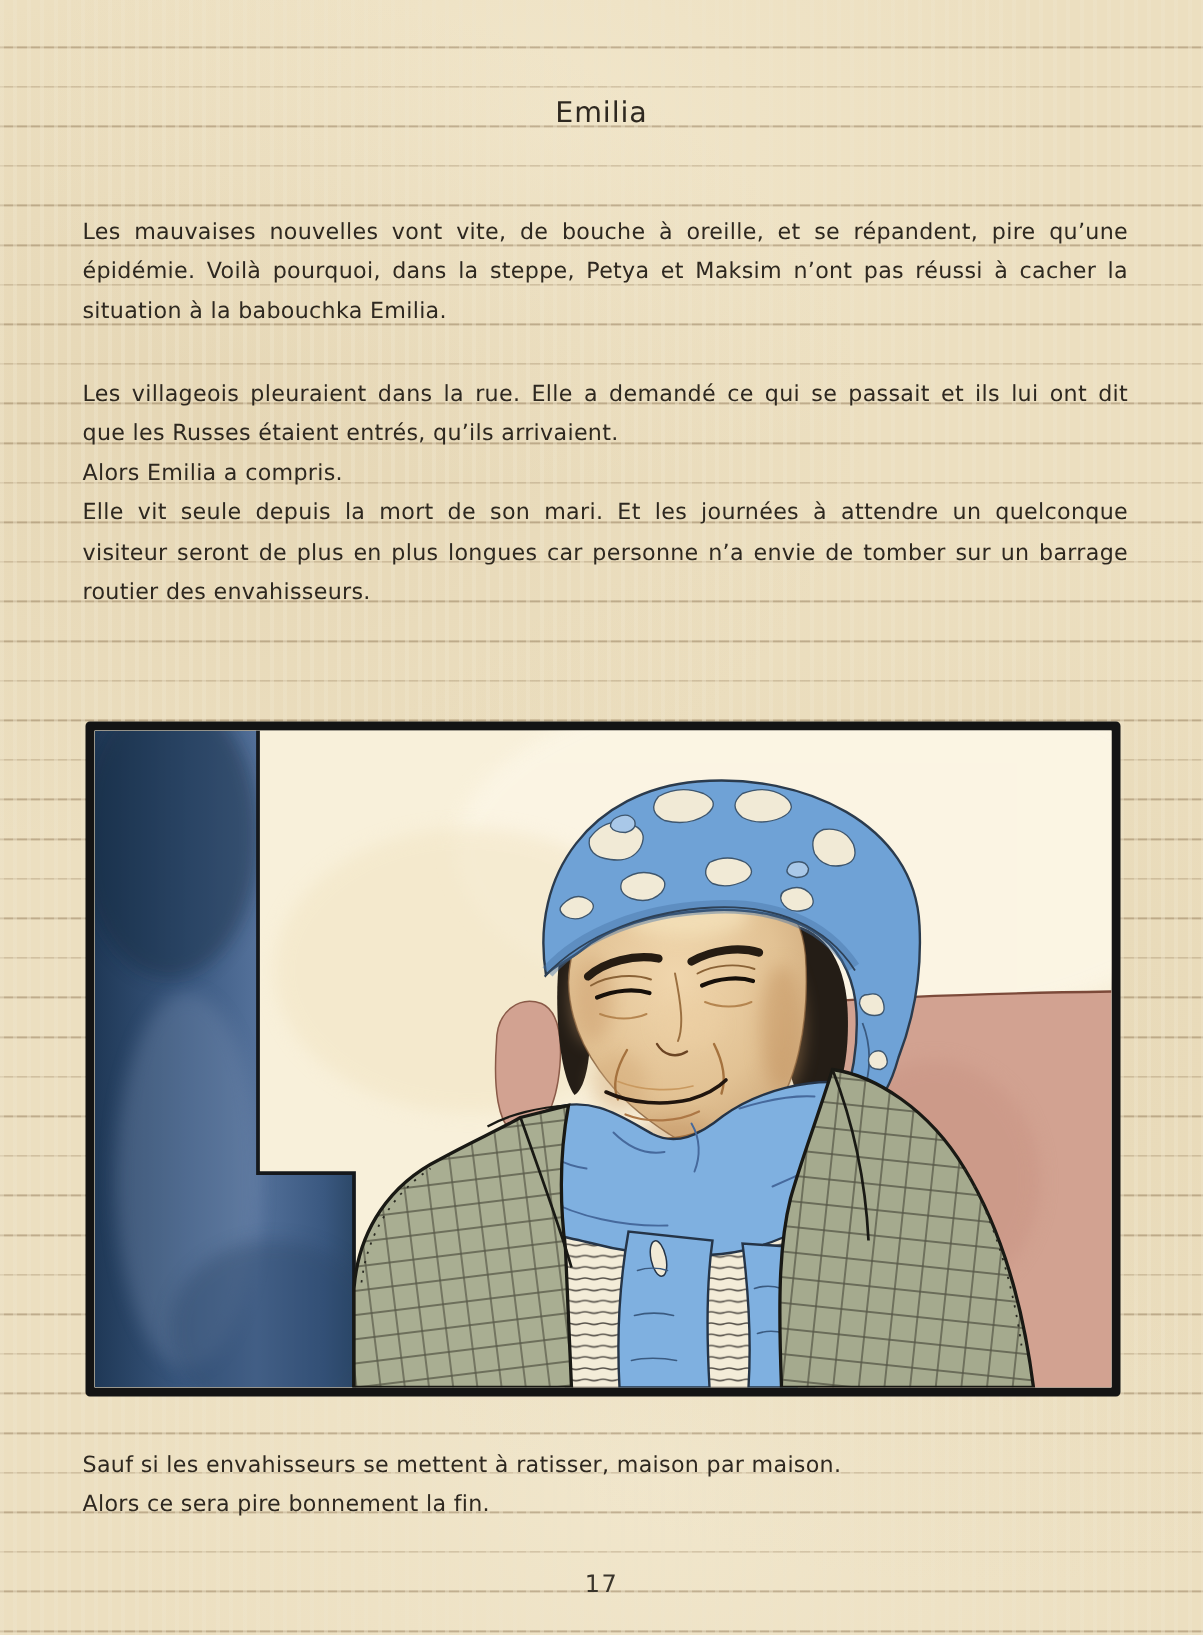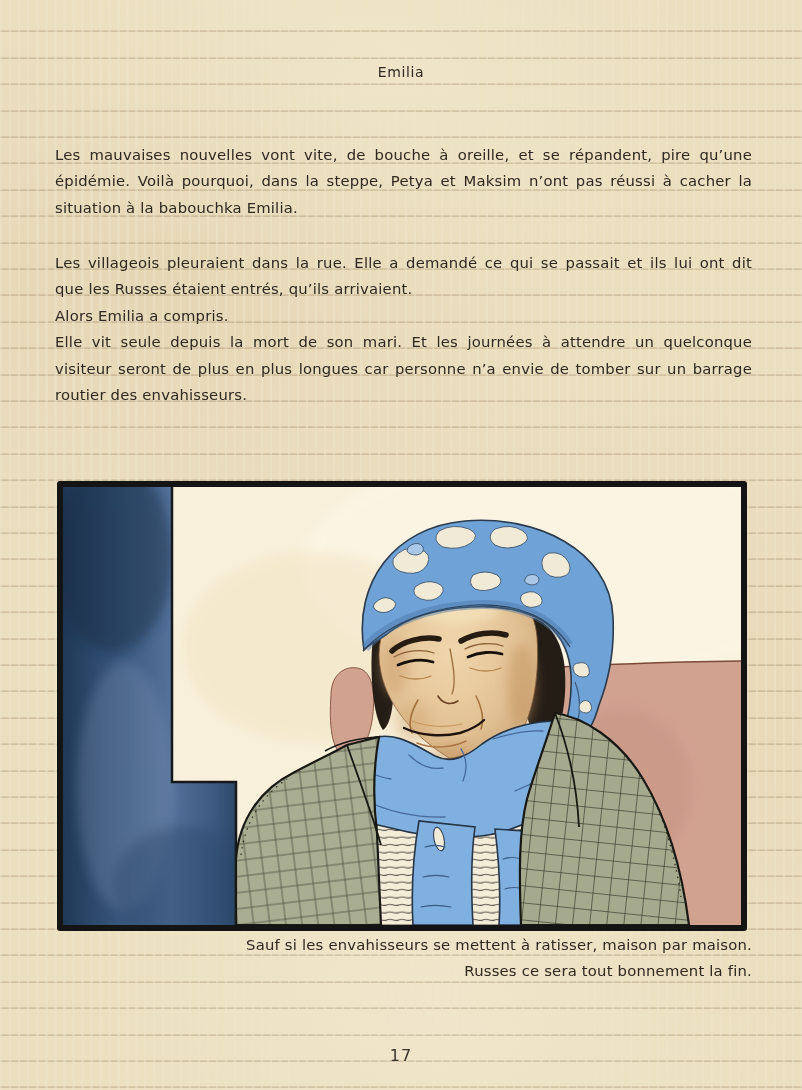--- a/index.html
+++ b/index.html
@@ -9,28 +9,28 @@
     background-color:var(--paper,#ecdfc0);
     background-image:
       repeating-linear-gradient(90deg, rgba(238,228,202,.45) 0 2.5px, rgba(238,228,202,0) 2.5px 9px),
       repeating-linear-gradient(180deg, rgba(0,0,0,0) 0 25.4px, rgba(128,102,68,.42) 25.4px 26.4px),
       radial-gradient(620px 420px at 18% 26%, rgba(213,194,155,.30), rgba(213,194,155,0) 70%),
       radial-gradient(700px 500px at 82% 64%, rgba(220,202,162,.28), rgba(220,202,162,0) 72%),
       radial-gradient(500px 380px at 55% 90%, rgba(246,238,216,.5), rgba(246,238,216,0) 75%),
       radial-gradient(460px 320px at 45% 8%, rgba(247,238,214,.45), rgba(247,238,214,0) 75%);
     background-position:0 0, 0 5.6px, 0 0, 0 0, 0 0, 0 0;}
   .title{position:absolute;top:64px;left:0;width:100%;text-align:center;
-    font-size:14px;letter-spacing:.6px;color:var(--ink,#2e2820);}
+    font-size:19px;letter-spacing:.6px;color:var(--ink,#2e2820);}
   .textblock{position:absolute;left:55px;right:50px;color:var(--ink,#2e2820);
     font-size:14.8px;line-height:26.4px;letter-spacing:.2px;}
   .textblock .line{height:26.4px;white-space:normal;}
   .textblock .line.fill{text-align:justify;text-align-last:justify;}
   .para1{top:142px;}
   .para2{top:250px;}
-  .ending{top:932px;text-align:right;}
+  .ending{top:964px;}
   .pagenum{position:absolute;top:1046px;left:0;width:100%;text-align:center;
     font-size:16px;color:#3a352c;letter-spacing:1px;}
   .panel{position:absolute;left:57px;top:481px;width:678px;height:438px;
     border:6px solid var(--frame,#141414);border-radius:3px;background:var(--wall-cream,#f8f0da);}
   .panel svg{display:block;width:678px;height:438px;overflow:hidden;}
 </style>
 </head>
 <body>
 
 <div class="page">
@@ -211,18 +211,18 @@
           <path d="M458,438 C456,384 456,344 464,312 C471,287 480,264 492,226 C520,230 556,252 580,292 C605,333 619,383 626,438 Z" fill="url(#checkR)" stroke="#191914" stroke-width="2.2"></path>
           <path d="M492,226 C506,262 514,300 516,340" stroke="#191914" stroke-width="1.8" fill="none"></path>
           <path d="M580,292 C600,326 612,368 618,410" stroke="#2a2a22" stroke-width="1.2" stroke-dasharray="1.5,5" fill="none"></path>
         </g>
       </g>
     </svg>
   </div>
 
   <div class="textblock ending">
     <div class="line">Sauf si les envahisseurs se mettent à ratisser, maison par maison.</div>
-    <div class="line">Russes ce sera tout bonnement la fin.</div>
+    <div class="line">Alors ce sera pire bonnement la fin.</div>
   </div>
 
   <div class="pagenum">17</div>
 
 </div>
 
 </body></html>

